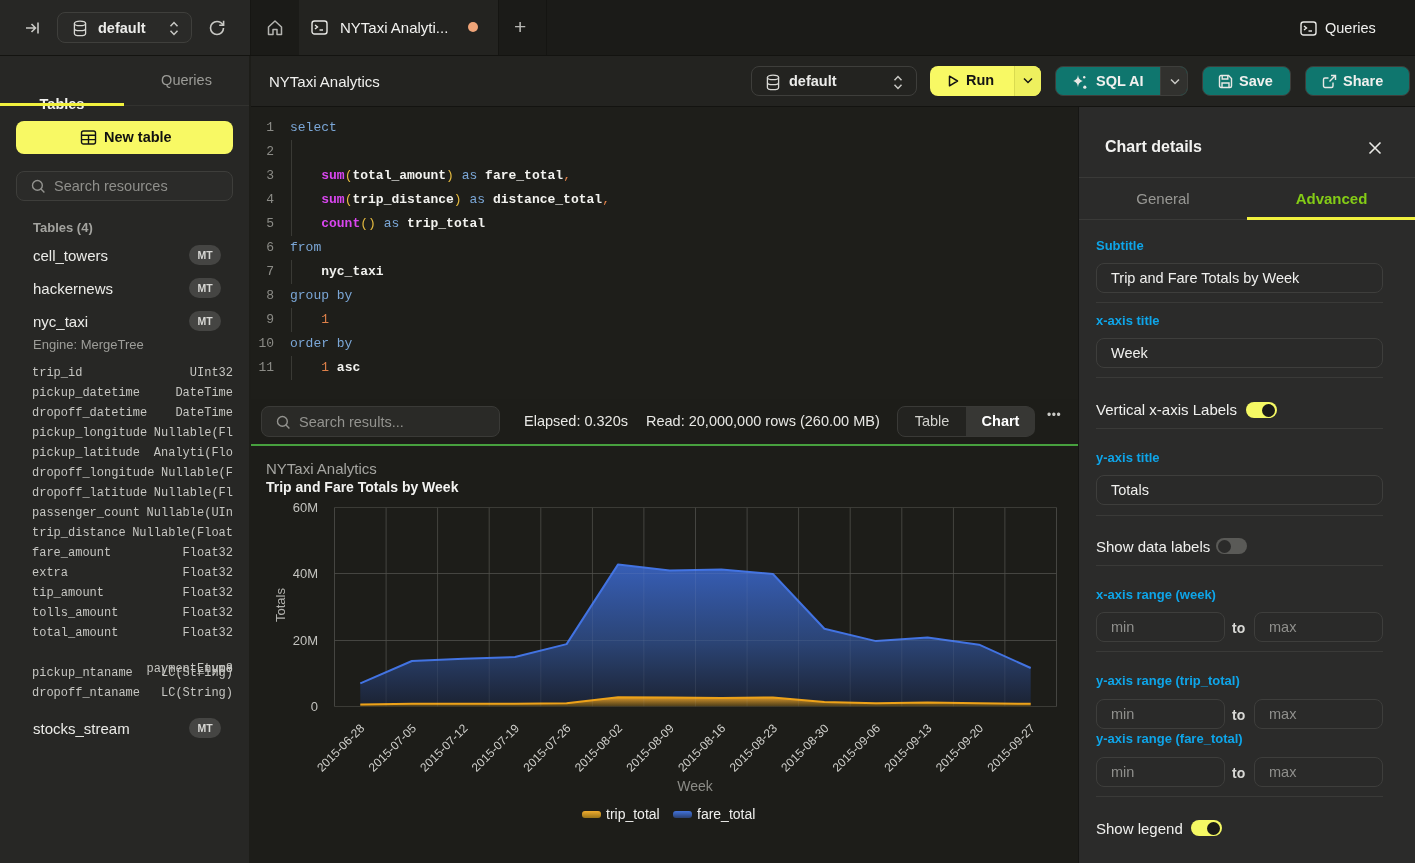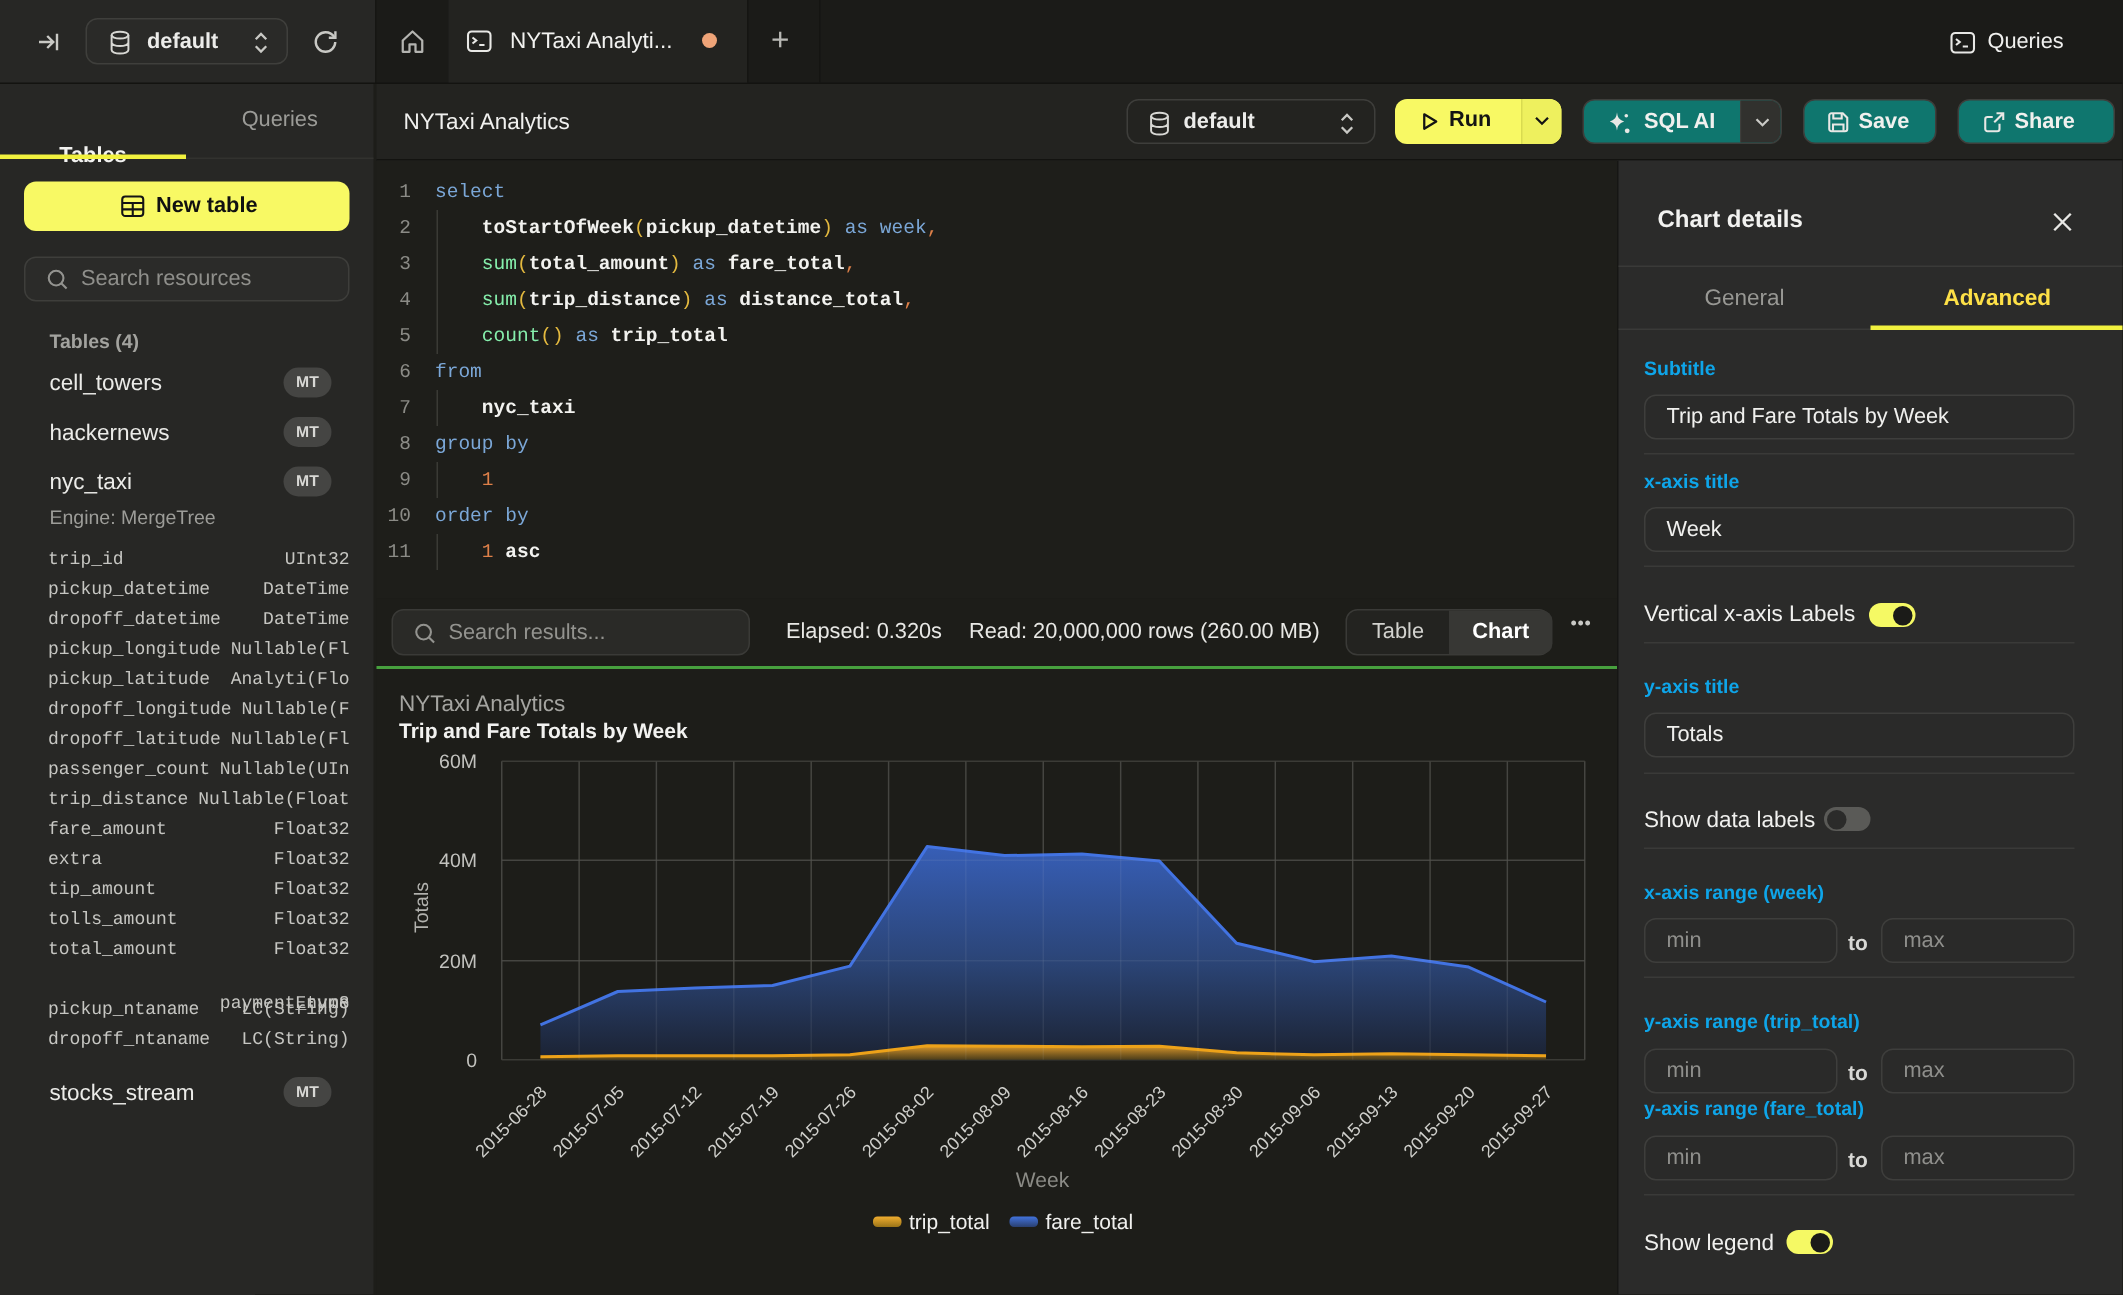--- a/index.html
+++ b/index.html
@@ -67,21 +67,21 @@
   #savebtn .lbl { position:absolute; left:36px; top:6px; font-size:14.5px; font-weight:bold; color:#f0f0ee; }
   #sharebtn { left:1305px; width:105px; }
   #sharebtn .lbl { position:absolute; left:37px; top:6px; font-size:14.5px; font-weight:bold; color:#f0f0ee; }
 
   
   #editor { left:251px; top:107px; width:828px; height:292px; background:#1e1e1a; }
   .cl { position:absolute; left:0; width:828px; height:24px; font-size:13px; line-height:24px; font-family:"Liberation Mono", monospace; }
   .cl .ln { position:absolute; left:0; top:0; width:23px; text-align:right; color:#8b8b86; }
   .cl .code { position:absolute; left:39px; top:0; white-space:pre; }
   .guide { position:absolute; left:40px; width:1px; background:#3a3a35; }
-  .kw { color:#7ba7d7; } .fn { color:#86efac; } .pa { color:#e3b93f; } .id { color:#f2f2ef; font-weight:bold; } .pu { color:#de8049; } .nu { color:#de8049; }
+  .kw { color:#7ba7d7; } .fn { color:#d946ef;font-weight:bold; } .pa { color:#e3b93f; } .id { color:#f2f2ef; font-weight:bold; } .pu { color:#de8049; } .nu { color:#de8049; }
 
   
   #toolbar { left:251px; top:399px; width:828px; height:45px; background:#1d1d19; }
   #rsearch { position:absolute; left:10px; top:7px; width:239px; height:31px; border:1px solid #3a3a37; border-radius:8px; background:#2a2a27; }
   #rsearch span { position:absolute; left:37px; top:7px; font-size:14.5px; color:#93938f; }
   #elapsed { position:absolute; left:273px; top:14px; font-size:14.5px; color:#e8e8e5; }
   #readtxt { position:absolute; left:395px; top:14px; font-size:14.5px; color:#e8e8e5; }
   #seg { position:absolute; left:646px; top:7px; width:137px; height:31px; border:1px solid #3a3a37; border-radius:8px; background:#232320; }
   #seg .a { position:absolute; left:0; top:0; width:68px; height:29px; text-align:center; line-height:29px; font-size:14.5px; color:#d2d2ce; }
   #seg .b { position:absolute; left:68px; top:0; width:69px; height:29px; background:#373734; border-radius:0 7px 7px 0; text-align:center; line-height:29px; font-size:14.5px; font-weight:bold; color:#ffffff; }
@@ -91,21 +91,21 @@
   
   #chart { left:251px; top:446px; width:828px; height:417px; background:#1d1d19; }
 
   
   #panel { left:1078px; top:107px; width:337px; height:756px; background:#2b2b2a; border-left:1px solid #161614; }
   #ph { position:absolute; left:0; top:0; width:337px; height:71px; border-bottom:1px solid #3a3a38; }
   #ph .t { position:absolute; left:26px; top:31px; font-size:16px; font-weight:bold; color:#f2f2f0; }
   #ph .x { position:absolute; left:288px; top:33px; }
   #ptabs { position:absolute; left:0; top:71px; width:337px; height:42px; border-bottom:1px solid #3a3a38; }
   #ptabs .g { position:absolute; left:0; top:12px; width:168px; text-align:center; font-size:15px; color:#989894; }
-  #ptabs .a { position:absolute; left:168px; top:12px; width:169px; text-align:center; font-size:15px; font-weight:bold; color:#fde047; }
+  #ptabs .a { position:absolute; left:168px; top:12px; width:169px; text-align:center; font-size:15px; font-weight:bold; color:#84cc16; }
   .plabel { position:absolute; left:17px; font-size:13px; font-weight:bold; color:#0ea5e9; }
   .pinput { position:absolute; left:17px; width:287px; height:30px; border:1px solid #3e3e3c; border-radius:8px; background:#2a2a29; }
   .pinput span { position:absolute; left:14px; top:6px; font-size:14.5px; color:#f0f0ee; }
   .pdiv { position:absolute; left:17px; width:287px; height:1px; background:#3a3a38; }
   .ptog-lbl { position:absolute; left:17px; font-size:15px; color:#f0f0ee; }
   .tog { position:absolute; width:31px; height:16px; border-radius:8px; }
   .tog .knob { position:absolute; top:1.5px; width:13px; height:13px; border-radius:50%; }
   .tog.on { background:#f5f964; } .tog.on .knob { right:2px; background:#1b1b18; }
   .tog.off { background:#5a5a57; } .tog.off .knob { left:2px; background:#2b2b2a; }
   .minput { position:absolute; width:129px; height:30px; border:1px solid #3e3e3c; border-radius:8px; background:#2a2a29; }
@@ -259,21 +259,20 @@
   <span class="lbl">Share</span>
 </div>
 
 <div class="abs" id="editor">
   <div class="cl" style="top:9px;">
       <span class="ln">1</span>
       <span class="code"><span class="kw">select</span></span>
     </div>
   <div class="cl" style="top:33px;">
       <span class="ln">2</span>
-      <span class="code">    <span class="id">toStartOfWeek</span><span class="pa">(</span><span class="id">pickup_datetime</span><span class="pa">)</span> <span class="kw">as</span> <span class="kw">week</span><span class="pu">,</span></span>
     </div>
   <div class="cl" style="top:57px;">
       <span class="ln">3</span>
       <span class="code">    <span class="fn">sum</span><span class="pa">(</span><span class="id">total_amount</span><span class="pa">)</span> <span class="kw">as</span> <span class="id">fare_total</span><span class="pu">,</span></span>
     </div>
   <div class="cl" style="top:81px;">
       <span class="ln">4</span>
       <span class="code">    <span class="fn">sum</span><span class="pa">(</span><span class="id">trip_distance</span><span class="pa">)</span> <span class="kw">as</span> <span class="id">distance_total</span><span class="pu">,</span></span>
     </div>
   <div class="cl" style="top:105px;">

